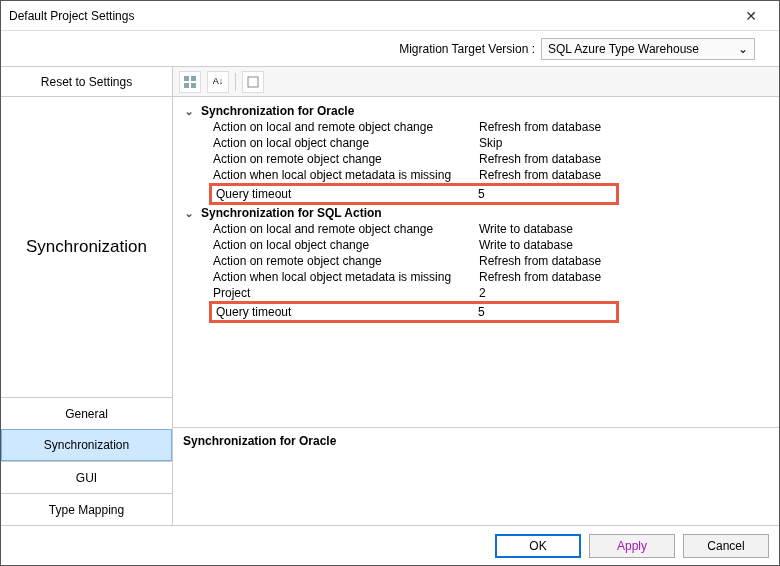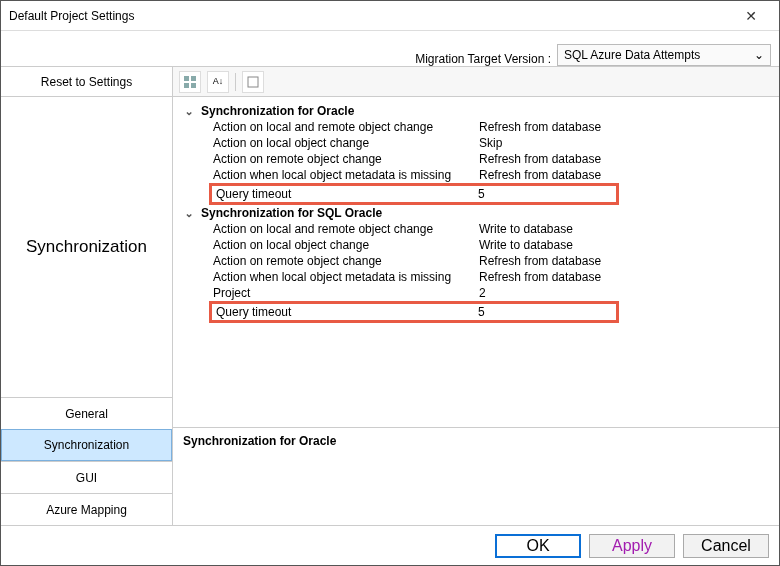--- a/index.html
+++ b/index.html
@@ -23,24 +23,24 @@
   .titlebar-title { flex: 1; font-size: 12px; }
   .titlebar-close {
     width: 40px; height: 28px;
     display: flex; align-items: center; justify-content: center;
     font-size: 14px;
     color: #333;
   }
   .version-bar {
     height: 36px;
     display: flex;
-    align-items: flex-end;
+    align-items: center;
     justify-content: flex-end;
     gap: 6px;
-    padding: 0 8px;
+    padding: 0 24px;
     border-bottom: 1px solid #ccc;
   }
   .version-label { font-size: 12px; }
   .version-select {
     width: 214px;
     height: 22px;
     border: 1px solid #bbb;
     background: #fafafa;
     display: flex;
     align-items: center;
@@ -143,37 +143,37 @@
     align-items:center;
     justify-content:flex-end;
     gap: 8px;
     padding: 0 10px;
   }
   .btn {
     width: 86px; height: 24px;
     border: 1px solid #aaa;
     background: #f2f2f2;
     display:flex; align-items:center; justify-content:center;
-    font-size: 16px;
+    font-size: 12px;
   }
   .btn.primary { border: 2px solid #0a6fd6; background:#fff; }
   .btn.disabled { color: #a21caf; }
 </style>
 </head>
 <body>
 
 <div class="titlebar">
   <span class="titlebar-title">Default Project Settings</span>
   <div class="titlebar-close">✕</div>
 </div>
 
 <div class="version-bar">
   <span class="version-label">Migration Target Version :</span>
   <div class="version-select">
-    <span>SQL Azure Data Attempts</span>
+    <span>SQL Azure Type Warehouse</span>
     <span>⌄</span>
   </div>
 </div>
 
 <div class="main">
   <div class="left-pane">
     <div class="reset-btn">
       <span>Reset to Settings</span>
     </div>
     <div class="heading-spacer">
@@ -183,21 +183,21 @@
       <div class="side-tab">
         <span>General</span>
       </div>
       <div class="side-tab selected">
         <span>Synchronization</span>
       </div>
       <div class="side-tab">
         <span>GUI</span>
       </div>
       <div class="side-tab">
-        <span>Azure Mapping</span>
+        <span>Type Mapping</span>
       </div>
     </div>
   </div>
 
   <div class="right-pane">
     <div class="toolbar">
       <div class="tb-btn">
         <svg width="14" height="14" viewBox="0 0 14 14">
           <rect x="1" y="1" width="5" height="5" fill="#8aa"></rect>
           <rect x="8" y="1" width="5" height="5" fill="#8aa"></rect>
@@ -242,21 +242,21 @@
           <div class="row">
             <span class="label">Query timeout</span>
             <span class="value">5</span>
           </div>
         </div>
       </div>
 
       <div class="group">
         <div class="group-header">
           <span class="chev">⌄</span>
-          <span>Synchronization for SQL Oracle</span>
+          <span>Synchronization for SQL Action</span>
         </div>
         <div class="row">
           <span class="label">Action on local and remote object change</span>
           <span class="value">Write to database</span>
         </div>
         <div class="row">
           <span class="label">Action on local object change</span>
           <span class="value">Write to database</span>
         </div>
         <div class="row">

